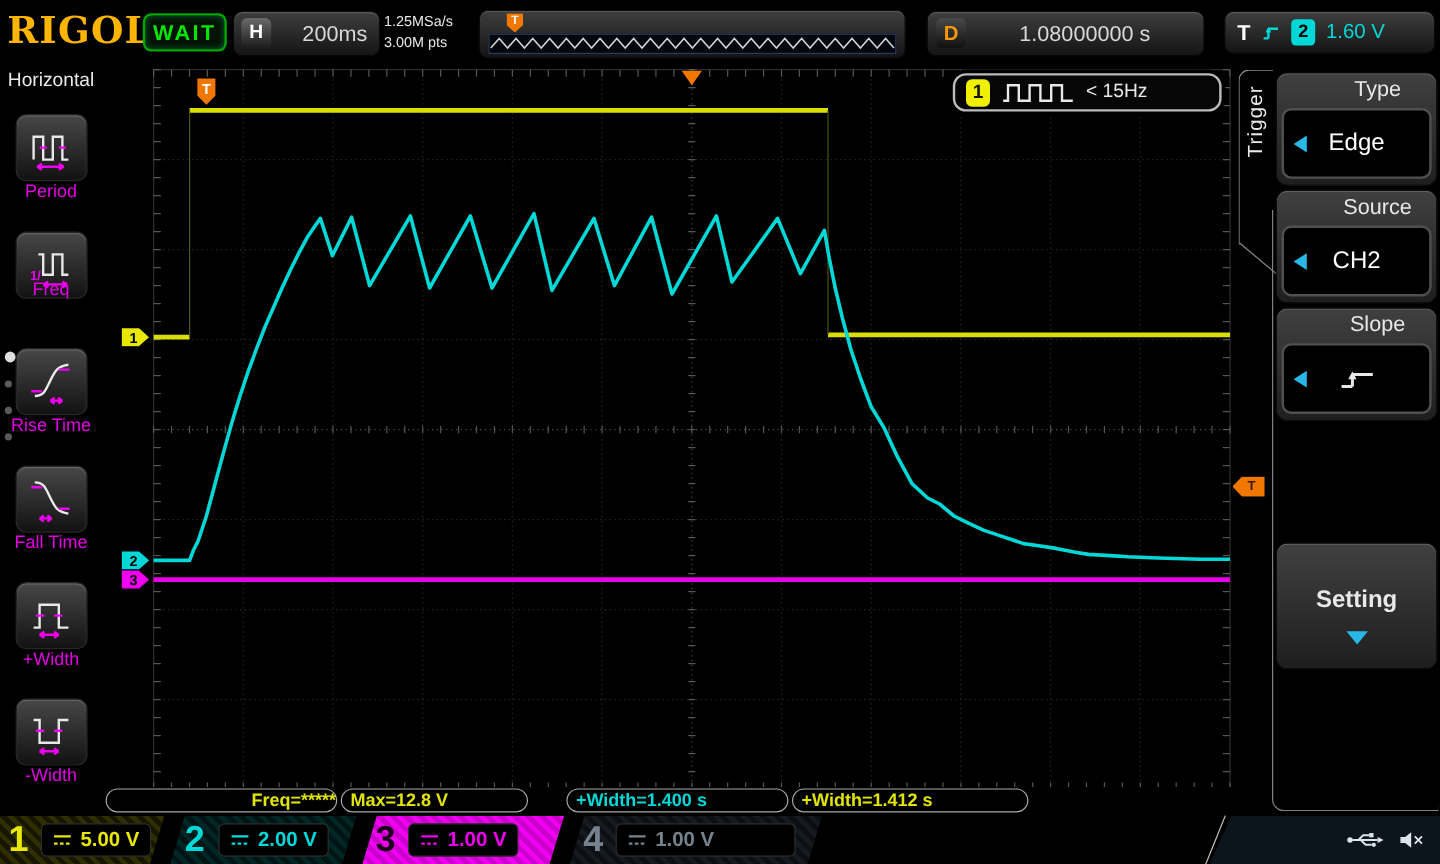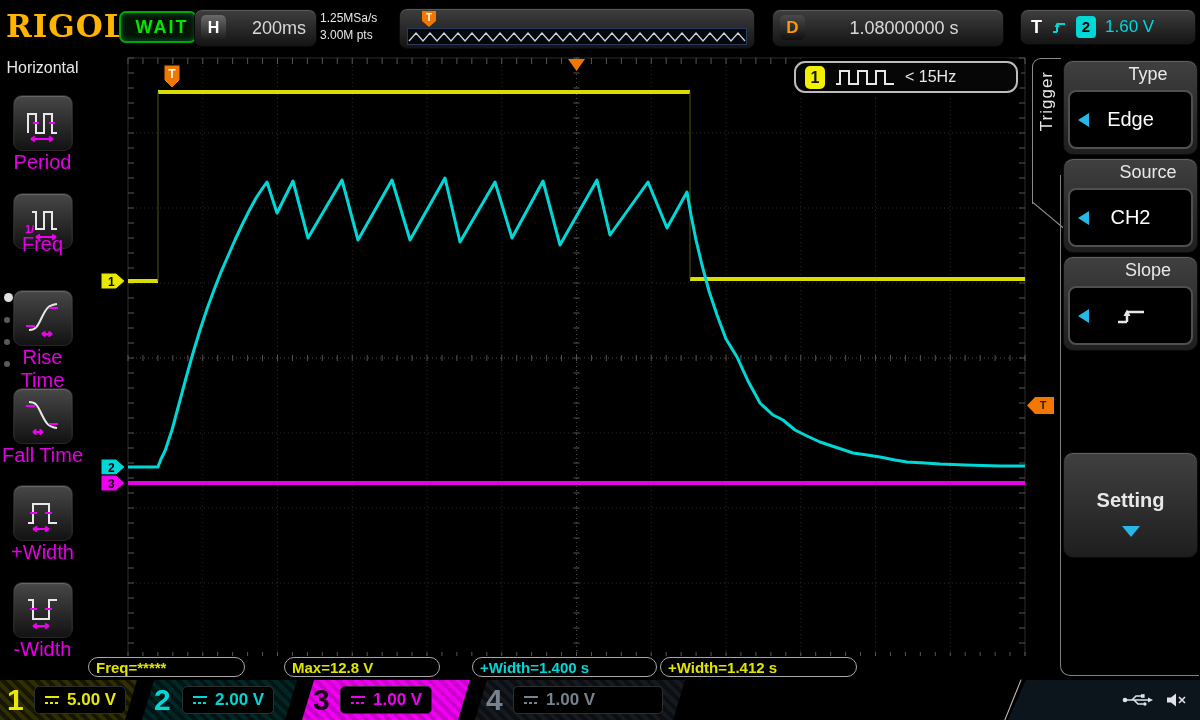--- a/index.html
+++ b/index.html
@@ -6,21 +6,21 @@
   #app{position:relative;width:1200px;height:720px;background:#000;overflow:hidden;
        font-family:"Liberation Sans",sans-serif;-webkit-font-smoothing:antialiased;}
   .abs{position:absolute;}
 
   
   .topbar{left:0;top:0;width:1200px;height:55px;background:#000;}
   .logo{left:6px;top:8px;font-family:"DejaVu Serif",serif;font-weight:bold;font-size:31px;
         color:#ffb400;letter-spacing:1px;}
   .wait{left:119px;top:11px;width:66px;height:28px;border:2px solid #00a800;border-radius:7px;
         color:#00e600;font-weight:bold;font-size:18px;letter-spacing:2px;text-align:center;
-        line-height:28px;background:#041204;box-shadow:inset 0 0 6px #063;padding-left:8px;}
+        line-height:28px;background:#041204;box-shadow:inset 0 0 6px #063;}
   .panel{background:linear-gradient(#3e3e3e,#141414);border:1px solid #090909;border-radius:8px;
          box-shadow:inset 0 1px 0 #5a5a5a;}
   .hpanel{left:194px;top:9px;width:121px;height:36px;}
   .keycap{position:absolute;left:6px;top:5px;width:25px;height:25px;border-radius:5px;
           background:linear-gradient(#6a6a6a,#1c1c1c);color:#fff;font-weight:bold;
           font-size:16px;text-align:center;line-height:25px;}
   .hval{position:absolute;right:10px;top:8px;color:#d8d8d8;font-size:18px;}
   .srate{left:320px;top:10px;color:#e8e8e8;font-size:12px;line-height:17px;}
   .preview{left:399px;top:8px;width:354px;height:39px;}
   .pstrip{position:absolute;left:7px;right:7px;top:19px;height:15px;background:#04070c;
@@ -40,21 +40,21 @@
         font-size:15px;text-align:center;line-height:22px;}
   .tlevel{color:#00d8d8;font-size:17px;}
 
   
   .leftmenu{left:0;top:55px;width:85px;height:601px;background:#000;border-right:1px solid #3a3a3a;}
   .lm-title{position:absolute;left:0;top:4px;width:100%;text-align:center;color:#e8e8e8;font-size:16px;}
   .lm-icon{position:absolute;left:13px;width:58px;height:54px;border-radius:9px;
            background:linear-gradient(#474747,#121212);border:1px solid #262626;
            box-shadow:inset 0 1px 1px #6a6a6a;cursor:pointer;}
   .lm-icon svg{position:absolute;left:9px;top:6px;}
-  .lm-label{position:absolute;left:0;width:85px;text-align:center;color:#e400e4;font-size:20px;}
+  .lm-label{position:absolute;left:0;width:85px;text-align:center;color:#e400e4;font-size:15px;}
   .dot{position:absolute;left:4px;border-radius:50%;}
 
   
   .scope{left:85px;top:55px;width:945px;height:601px;background:#000;}
   .triginfo{position:absolute;left:709px;top:6px;width:224px;height:32px;border:2px solid #bcbcbc;
             border-radius:11px;background:#060606;box-shadow:0 0 0 3px #000;
             display:flex;align-items:center;gap:9px;padding:0 9px;box-sizing:border-box;}
   .ti-badge{width:20px;height:23px;background:#f0f000;border-radius:5px;color:#141400;
             font-weight:bold;font-size:16px;text-align:center;line-height:23px;}
   .ti-freq{color:#e8e8e8;font-size:16px;white-space:nowrap;}
@@ -618,21 +618,21 @@
 
     <div class="setting" style="top:397px">
       <div class="s-label">Setting</div>
       <div class="arr-down"></div>
     </div>
 
     <div class="leveltag">T</div>
   </div>
 
   <div class="abs measbar">
-    <div class="meas-box" style="left: 3px; width: 157px; color: rgb(224, 228, 0);">Freq=*****</div>
+    <div class="meas-box" style="left: 3px; width: 193px; color: rgb(224, 228, 0); text-align: right;">Freq=*****</div>
     <div class="meas-box" style="left: 199px; width: 156px; color: rgb(224, 228, 0);">Max=12.8 V</div>
     <div class="meas-box" style="left: 387px; width: 185px; color: rgb(0, 216, 216);">+Width=1.400 s</div>
     <div class="meas-box" style="left: 575px; width: 197px; color: rgb(224, 228, 0);">+Width=1.412 s</div>
   </div>
 
   <div class="abs chbar">
     <div class="chb chb1" style="color: rgb(232, 232, 0);">
       <span class="ch-num">1</span>
       <span class="ch-box">
         <svg width="16" height="11">

